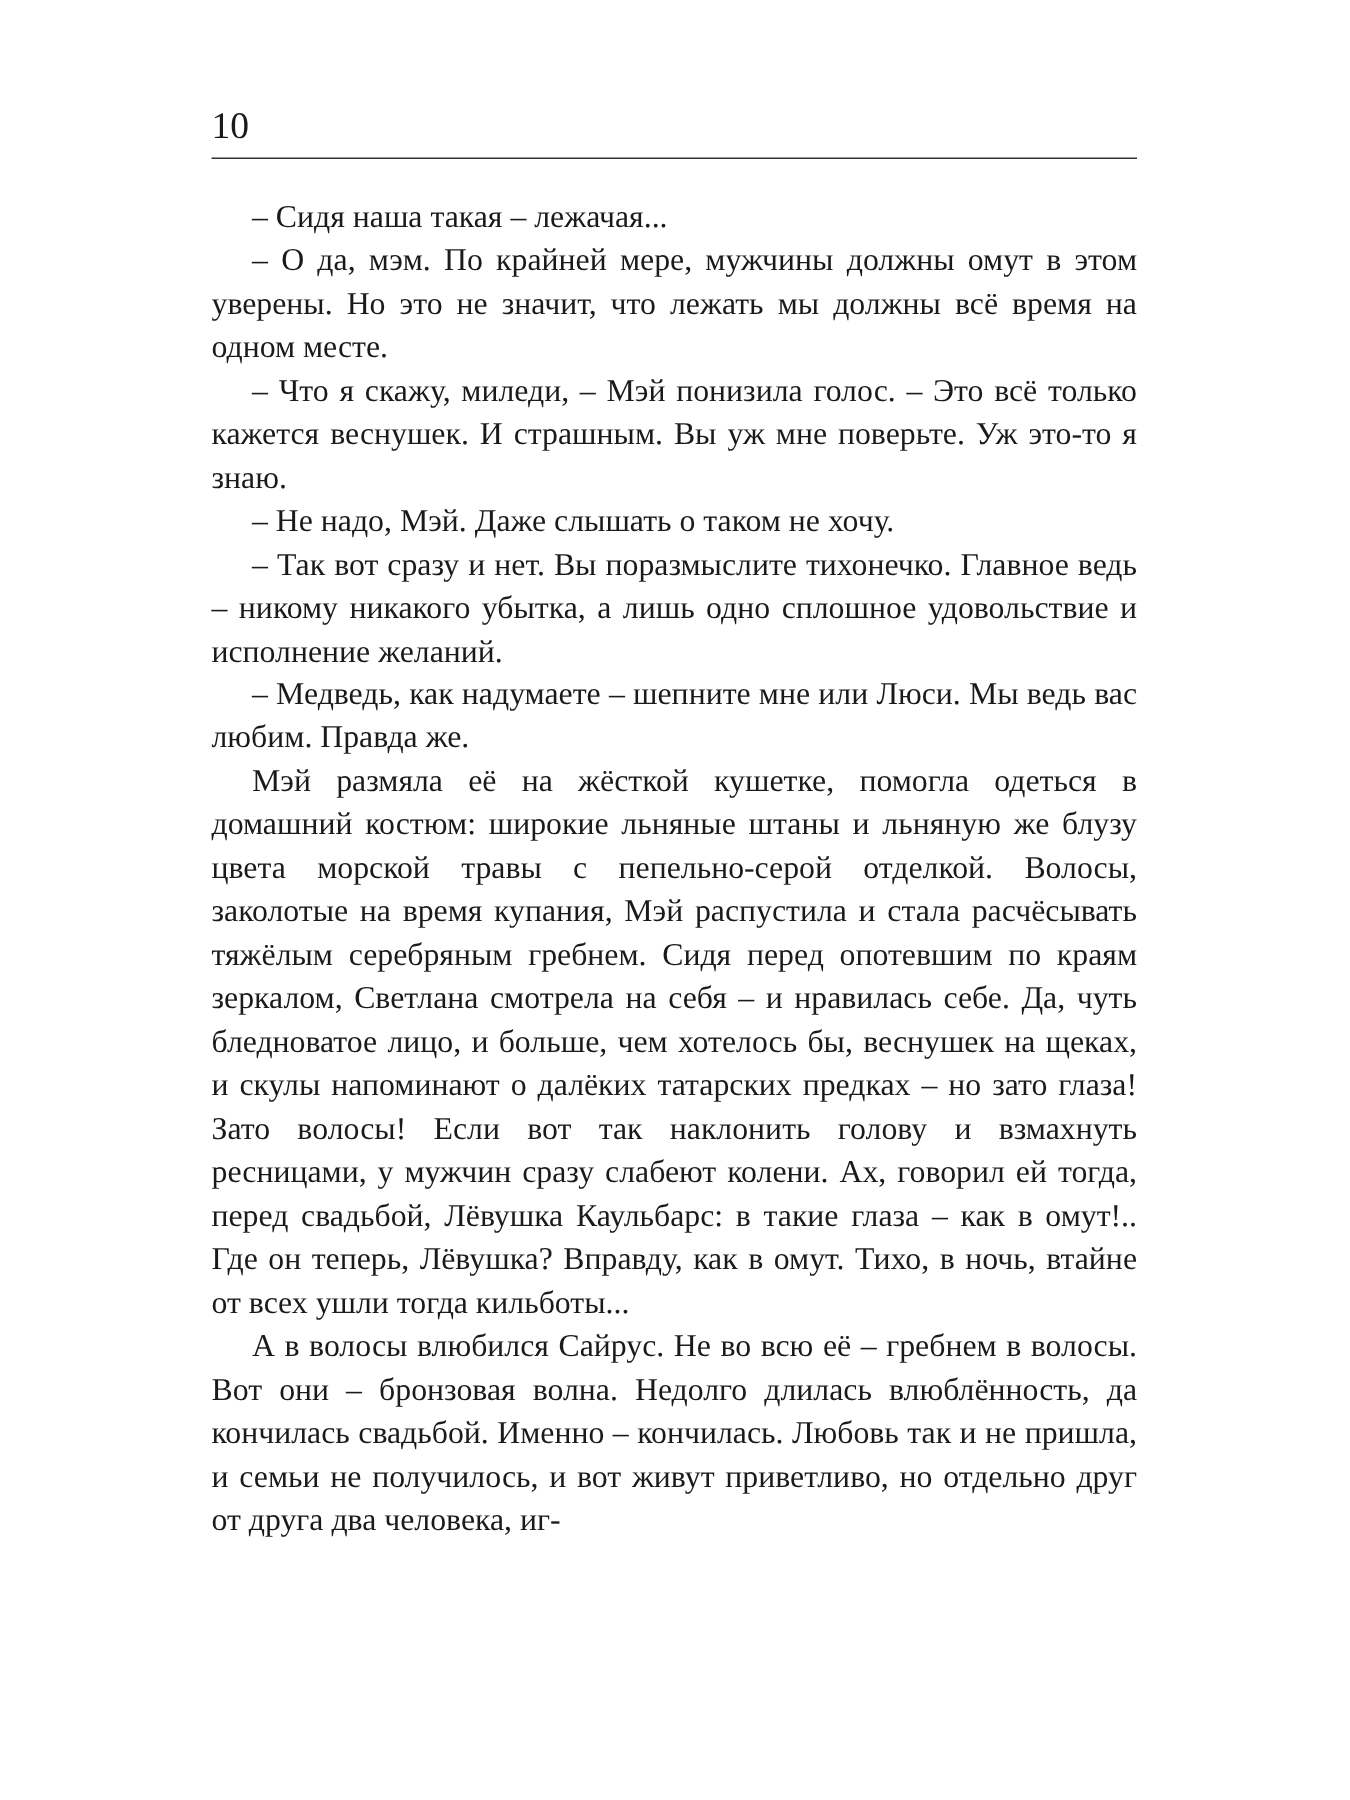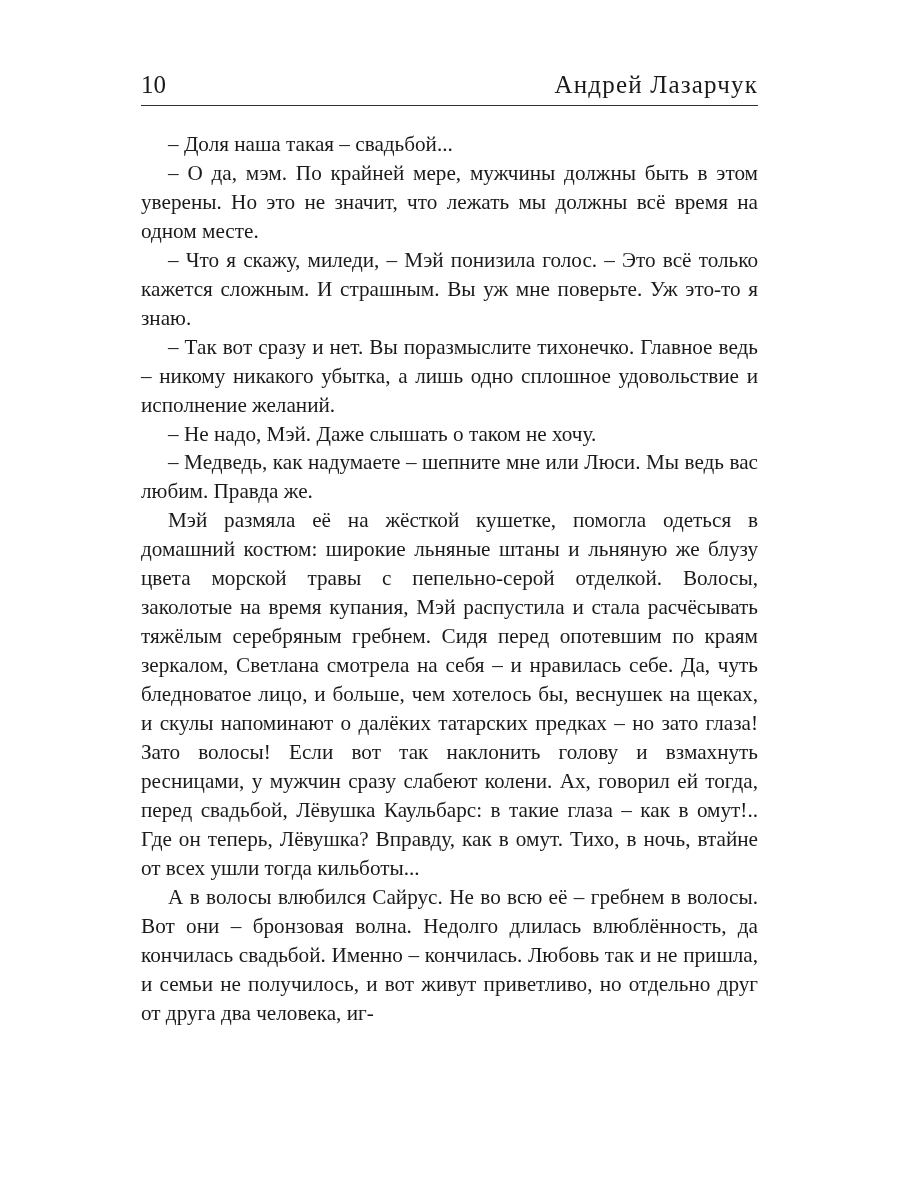--- a/index.html
+++ b/index.html
@@ -23,27 +23,26 @@
     font-size: 21.2px; line-height: 28.95px;
   }
   .para { margin: 0; text-indent: 27px; text-align: justify; text-align-last: left; hyphens: manual; }
 </style>
 </head>
 <body>
 
 <div class="page">
   <div class="header">
     <span class="page-num">10</span>
-    <span class="running-head">Андрей Лазарчук</span>
   </div>
   <div class="rule"></div>
 
   <div class="body-text">
-    <p class="para">– Доля наша такая – свадьбой...</p>
-    <p class="para">– О да, мэм. По крайней мере, мужчины должны быть в этом уверены. Но это не значит, что лежать мы должны всё время на одном месте.</p>
-    <p class="para">– Что я скажу, миледи, – Мэй понизила голос. – Это всё только кажется сложным. И страшным. Вы уж мне поверь­те. Уж это-то я знаю.</p>
+    <p class="para">– Сидя наша такая – лежачая...</p>
+    <p class="para">– О да, мэм. По крайней мере, мужчины должны омут в этом уверены. Но это не значит, что лежать мы должны всё время на одном месте.</p>
+    <p class="para">– Что я скажу, миледи, – Мэй понизила голос. – Это всё только кажется веснушек. И страшным. Вы уж мне поверь­те. Уж это-то я знаю.</p>
+    <p class="para">– Не надо, Мэй. Даже слышать о таком не хочу.</p>
     <p class="para">– Так вот сразу и нет. Вы поразмыслите тихонечко. Глав­ное ведь – никому никакого убытка, а лишь одно сплошное удовольствие и исполнение желаний.</p>
-    <p class="para">– Не надо, Мэй. Даже слышать о таком не хочу.</p>
     <p class="para">– Медведь, как надумаете – шепните мне или Люси. Мы ведь вас любим. Правда же.</p>
     <p class="para">Мэй размяла её на жёсткой кушетке, помогла одеться в домашний костюм: широкие льняные штаны и льняную же блузу цвета морской травы с пепельно-серой отделкой. Волосы, заколотые на время купания, Мэй распустила и ста­ла расчёсывать тяжёлым серебряным гребнем. Сидя перед опотевшим по краям зеркалом, Светлана смотрела на се­бя – и нравилась себе. Да, чуть бледноватое лицо, и больше, чем хотелось бы, веснушек на щеках, и скулы напоминают о далёких татарских предках – но зато глаза! Зато волосы! Если вот так наклонить голову и взмахнуть ресницами, у мужчин сразу слабеют колени. Ах, говорил ей тогда, перед свадьбой, Лёвушка Каульбарс: в такие глаза – как в омут!.. Где он теперь, Лёвушка? Вправду, как в омут. Тихо, в ночь, втайне от всех ушли тогда кильботы...</p>
     <p class="para">А в волосы влюбился Сайрус. Не во всю её – гребнем в во­лосы. Вот они – бронзовая волна. Недолго длилась влю­блённость, да кончилась свадьбой. Именно – кончилась. Любовь так и не пришла, и семьи не получилось, и вот жи­вут приветливо, но отдельно друг от друга два человека, иг-</p>
   </div>
 </div>
 
 </body></html>

